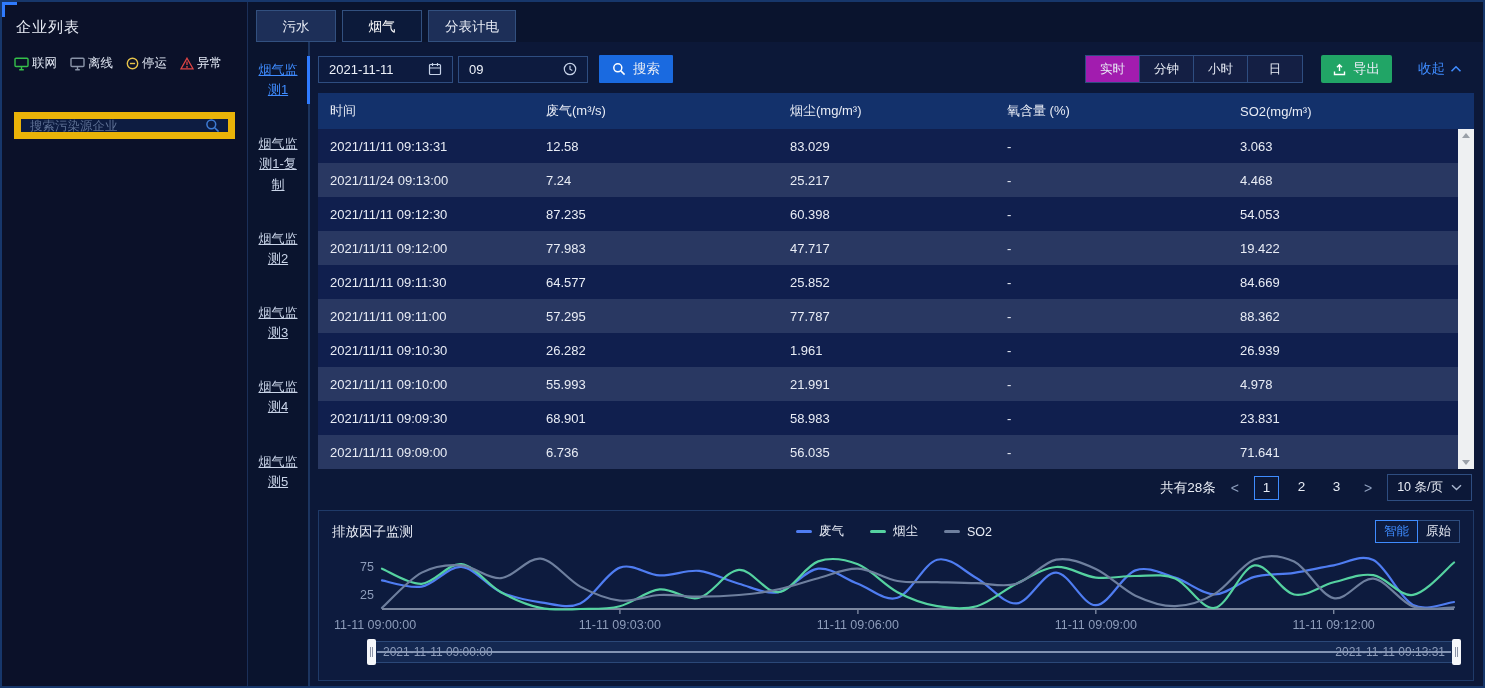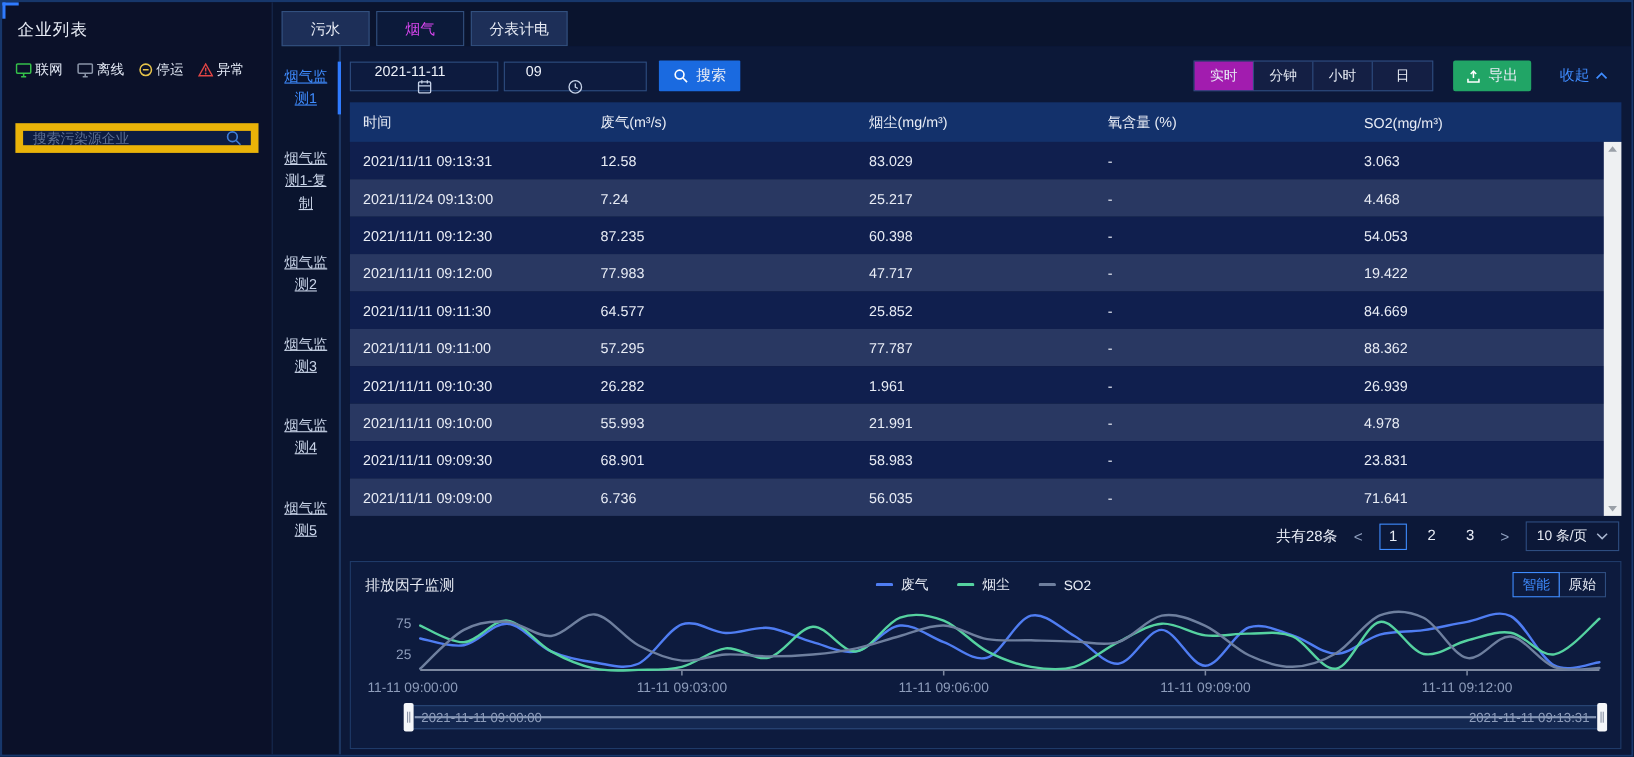--- a/index.html
+++ b/index.html
@@ -19,31 +19,31 @@
   .tree { font-size:13px; }
   .tree-row { display:flex; align-items:center; height:28px; gap:9px; cursor:pointer; }
   .caret { width:0; height:0; border-left:4.5px solid transparent; border-right:4.5px solid transparent; border-top:5.5px solid #cfd8ea; flex:none; }
   .ind1 { padding-left:8px; } .ind2 { padding-left:28px; } .ind3 { padding-left:48px; }
   .company-node { margin:4px 0 0 58px; display:flex; align-items:center; gap:6px; border:1px solid #2a62c4; background:#16315f; padding:5px 7px; width:174px; font-size:12.5px; white-space:nowrap; overflow:hidden; cursor:pointer; }
 
   
   .main { flex:1; display:flex; flex-direction:column; min-width:0; background:#0a142e; }
   .tabbar { display:flex; gap:6px; padding:8px 0 0 8px; height:40px; flex:none; }
   .tab { min-width:80px; padding:0 16px; height:32px; line-height:31px; text-align:center; background:#1d2f58; border:1px solid #32507f; font-size:13.5px; cursor:pointer; }
-  .tab.active { background:#0c1a3a; color:#d946ef; }
+  .tab.active { background:#0c1a3a; color:#ffffff; }
   .body-row { flex:1; display:flex; min-height:0; }
   .vtabs { width:62px; flex:none; border-right:2px solid #1c3560; padding-top:12px; }
   .vtab { position:relative; color:#c9d4e8; font-size:13px; text-align:center; padding:6px 5px; margin-bottom:22px; line-height:1.55; cursor:pointer;text-decoration:underline; }
   .vtab.active { color:#3f8cff; }
   .vtab.active::after { content:""; position:absolute; right:-2px; top:2px; bottom:2px; width:3px; background:#2f7bff; }
   .content { flex:1; min-width:0; display:flex; flex-direction:column; padding:6px 9px 5px 8px; background:#0c1838; }
 
   
   .filter-row { display:flex; align-items:center; height:42px; flex:none; }
-  .input-box { display:flex; align-items:center; justify-content:space-between; border:1px solid #2e4d80; background:#0d1b3f; height:27px; padding:0 10px;flex-direction:column; }
+  .input-box { display:flex; align-items:center; justify-content:space-between; border:1px solid #2e4d80; background:#0d1b3f; height:27px; padding:12px 10px; }
   .date-box { width:135px; } .time-box { width:130px; margin-left:5px; }
   .input-box input { background:transparent; border:none; outline:none; color:#eef2fa; font-size:13px; font-family:inherit; width:90px; }
   .search-btn { display:flex; align-items:center; gap:7px; background:#1a6ae0; height:28px; padding:0 13px; margin-left:11px; font-size:13.5px; cursor:pointer; border-radius:1px; }
   .f-spacer { flex:1; }
   .interval-group { display:flex; border:1px solid #2e4d80; background:#141f44; }
   .interval-btn { width:54px; height:26px; line-height:26px; text-align:center; font-size:12.5px; color:#e8ecf5; border-right:1px solid #2e4d80; cursor:pointer; }
   .interval-btn:last-child { border-right:none; }
   .interval-btn.active { background:#a21caf; }
   .export-btn { display:flex; align-items:center; gap:7px; background:#21a566; height:28px; padding:0 12px; margin-left:18px; font-size:13.5px; cursor:pointer; border-radius:2px; }
   .collapse-link { display:flex; align-items:center; gap:5px; color:#3f8cff; margin:0 12px 0 26px; font-size:13.5px; cursor:pointer; }

